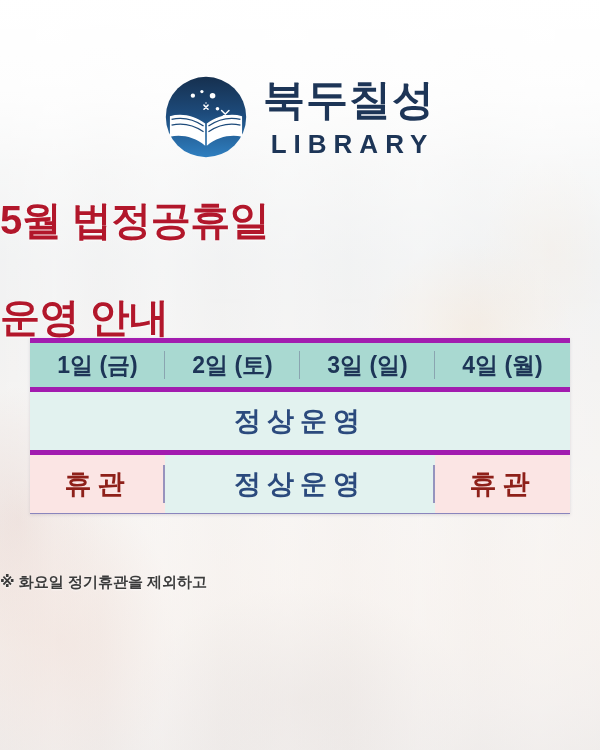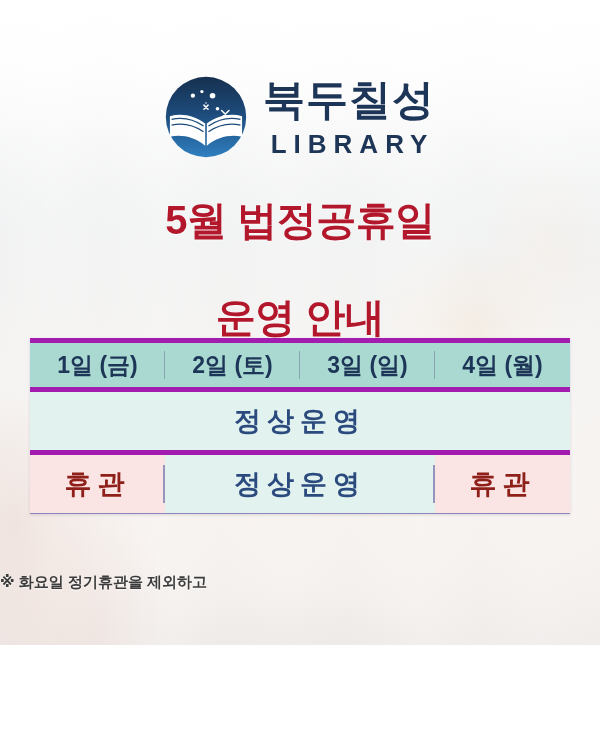--- a/index.html
+++ b/index.html
@@ -10,21 +10,21 @@
   body {
     width: 600px;
     height: 750px;
     overflow: hidden;
     font-family: "Liberation Sans", "DejaVu Sans", sans-serif;
   }
 
   #poster {
     position: relative;
     width: 600px;
-    height: 645px;
+    height: 750px;
     overflow: hidden;
     background: #c4b5fd;
   }
 
   
   .bg-photo {
     position: absolute;
     inset: 0;
     background:
       radial-gradient(ellipse 170px 230px at 58px 640px, rgba(212,166,150,0.55), rgba(212,166,150,0) 70%),
@@ -121,21 +121,20 @@
     margin-top: 10px;
     padding-left: 7px;
   }
 
   
   .headline {
     position: absolute;
     top: 192px;
     left: 0;
     width: 600px;
-    text-align: center;
     color: #b2172b;
     font-size: 40px;
     font-weight: bold;
     line-height: 1.42;
     letter-spacing: -0.5px;
     text-shadow: 0 1px 2px rgba(255,255,255,0.75);
   }
   .headline-l2 { display: block; margin-top: 40px; }
 
   

